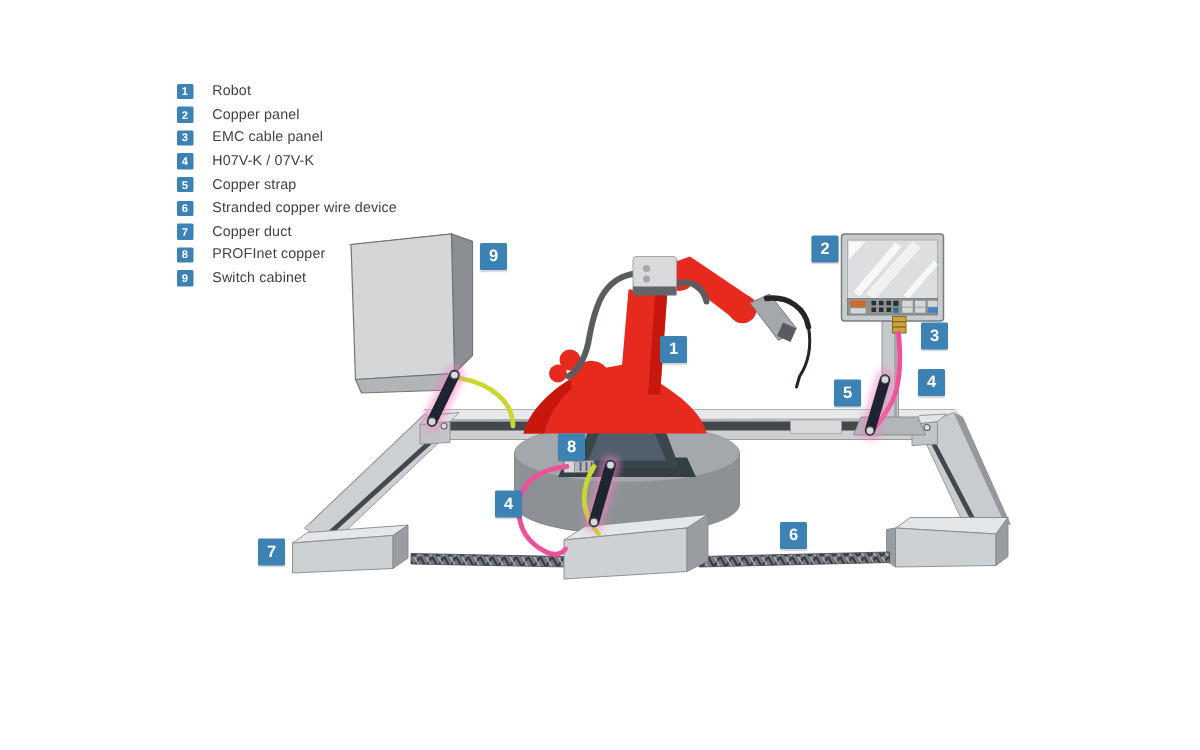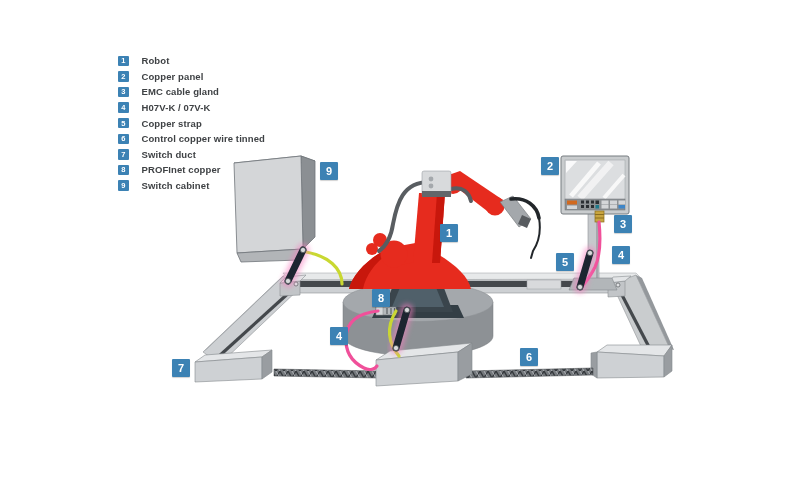--- a/index.html
+++ b/index.html
@@ -8,21 +8,21 @@
     font-family:"Liberation Sans", sans-serif;
   }
   
   .legend{position:absolute;left:118px;top:53px;}
   .lrow{display:flex;align-items:center;height:15.6px;}
   .lbadge{
     width:10.5px;height:10.5px;background:#3c82b4;color:#fff;border-radius:1px;
     font-size:7.5px;font-weight:bold;display:flex;align-items:center;justify-content:center;
     flex:0 0 auto;
   }
-  .llabel{margin-left:13px;font-size:9.5px;font-weight:bold;color:#3f4245;letter-spacing:.1px;white-space:nowrap;}
+  .llabel{margin-left:13px;font-size:9.5px;font-weight:normal;color:#3f4245;letter-spacing:.1px;white-space:nowrap;}
   
   .cbadge{
     position:absolute;width:18px;height:18px;background:#3c82b4;color:#fff;border-radius:1px;
     font-size:11px;font-weight:bold;display:flex;align-items:center;justify-content:center;
     box-shadow:0 1px 1px rgba(0,0,0,.18);
   }
   svg.scene{position:absolute;left:0;top:0;}
 </style>
 </head>
 <body>
@@ -33,37 +33,37 @@
     <div class="lrow">
       <span class="lbadge">1</span>
       <span class="llabel">Robot</span>
     </div>
     <div class="lrow">
       <span class="lbadge">2</span>
       <span class="llabel">Copper panel</span>
     </div>
     <div class="lrow">
       <span class="lbadge">3</span>
-      <span class="llabel">EMC cable gland</span>
+      <span class="llabel">EMC cable panel</span>
     </div>
     <div class="lrow">
       <span class="lbadge">4</span>
       <span class="llabel">H07V-K / 07V-K</span>
     </div>
     <div class="lrow">
       <span class="lbadge">5</span>
       <span class="llabel">Copper strap</span>
     </div>
     <div class="lrow">
       <span class="lbadge">6</span>
-      <span class="llabel">Control copper wire tinned</span>
+      <span class="llabel">Stranded copper wire device</span>
     </div>
     <div class="lrow">
       <span class="lbadge">7</span>
-      <span class="llabel">Switch duct</span>
+      <span class="llabel">Copper duct</span>
     </div>
     <div class="lrow">
       <span class="lbadge">8</span>
       <span class="llabel">PROFInet copper</span>
     </div>
     <div class="lrow">
       <span class="lbadge">9</span>
       <span class="llabel">Switch cabinet</span>
     </div>
   </div>

